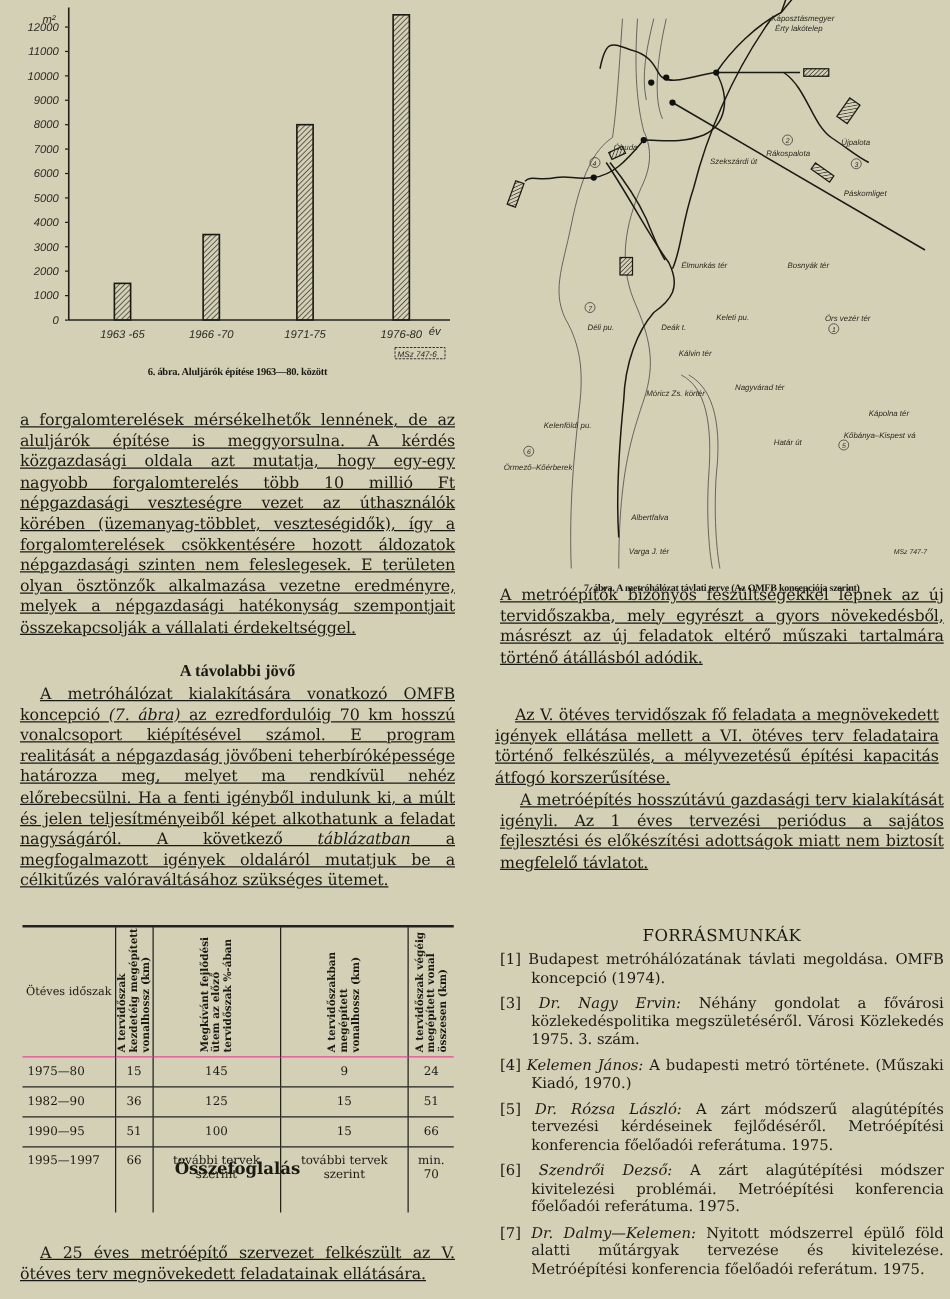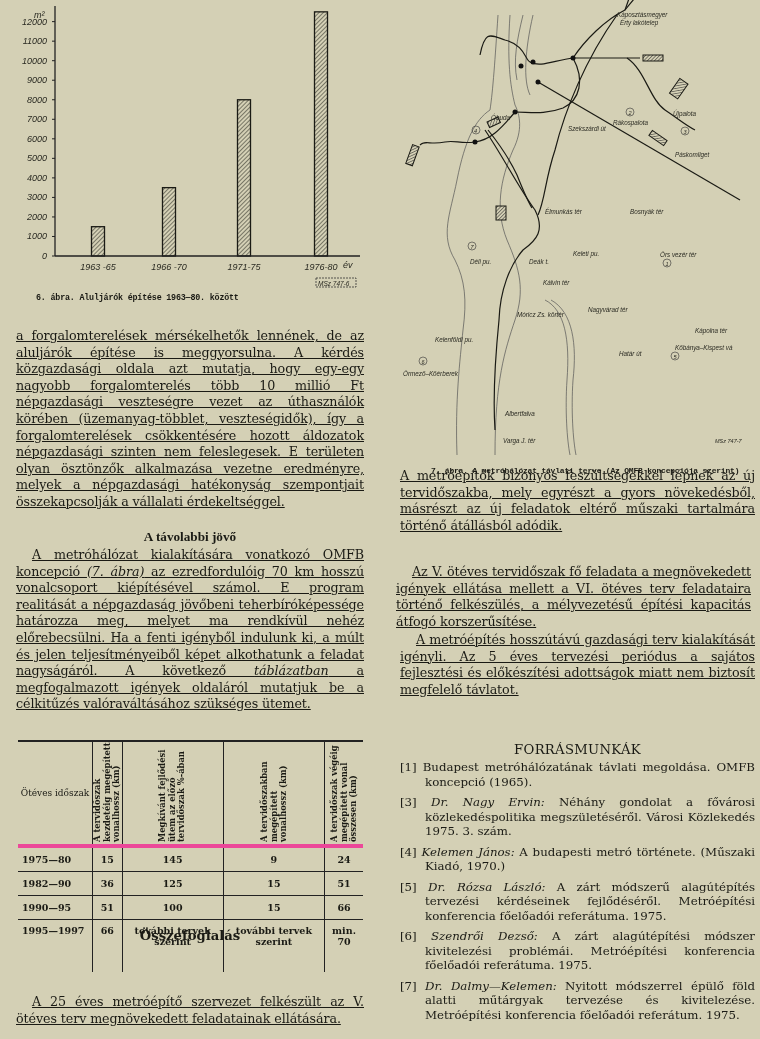--- a/index.html
+++ b/index.html
@@ -9,33 +9,33 @@
     font-family: "DejaVu Serif", "Liberation Serif", serif;
   }
   .abs { position: absolute; }
   
   .para {
     font-size: 12.7px; line-height: 16.6px; text-align: justify;
     margin: 0; letter-spacing: -0.1px; text-decoration: underline;
   }
   .indent { text-indent: 16px; }
   .heading { font-weight: bold; font-size: 13.2px; text-align: center; margin: 0; }
-  .caption { font-family: Liberation Mono, monospace; font-weight: bold; font-size: 8.4px; text-align: left; letter-spacing: -0.2px; margin-left: 36px; }
+  .caption { font-family: Liberation Serif, serif; font-weight: bold; font-size: 8.4px; text-align: center; letter-spacing: -0.2px; }
   i.ital { font-style: italic; }
   
   #chart1 { left: 0; top: 0; width: 380px; height: 295px; }
   #chart1 text { font-family: "Liberation Sans", sans-serif; font-style: italic; font-size: 9px; fill: #2a2a22; }
   
   #map { left: 395px; top: 0; width: 365px; height: 455px; }
   #map text { font-family: "Liberation Sans", sans-serif; font-style: italic; font-size: 6.3px; fill: #2a2a22; }
   
   #tbl { left: 18px; top: 740px; width: 345px; border-collapse: collapse; font-size: 9.5px; }
-  #tbl th, #tbl td { border-right: 1.5px solid #222; padding: 0; text-align: center; font-weight: bold; }
+  #tbl th, #tbl td { border-right: 1.5px solid #222; padding: 0; text-align: center; font-weight: normal; }
   #tbl th:last-child, #tbl td:last-child { border-right: none; }
-  #tbl thead tr { border-top: 2px solid #222; border-bottom: 4px solid #ec4899; }
+  #tbl thead tr { border-top: 2px solid #222; border-bottom: 1px solid #ec4899; }
   #tbl thead th { height: 100px; vertical-align: middle; font-weight: bold; }
   #tbl th .rot { display: inline-block; writing-mode: vertical-rl; transform: rotate(180deg); text-align: left; font-size: 8.4px; line-height: 9.5px; }
   #tbl th.first { font-weight: normal; font-size: 9px; line-height: 10px; width: 74px; }
   #tbl tbody td { height: 23px; border-bottom: 1.5px solid #222; }
   #tbl tbody tr:last-child td { border-bottom: none; height: 46px; vertical-align: top; padding-top: 6px; line-height: 10.5px; }
   #tbl tbody td.first { text-align: left; padding-left: 4px; }
   .refs .ref { font-size: 11.8px; line-height: 14.5px; padding-left: 25px; text-indent: -25px; margin: 0 0 6px 0; text-align: justify; }
 </style>
 </head>
 <body>
@@ -246,23 +246,23 @@
     <text x="270.5" y="265.5" style="font-size:5.5px">1</text>
     <text x="278.5" y="358.5" style="font-size:5.5px">5</text>
     <text x="26.5" y="363.5" style="font-size:5.5px">6</text>
   </g>
   <text x="320" y="443" style="font-size:5.5px">MSz 747-7</text>
 </svg>
 <div class="abs caption" style="left:395px; top:466px; width:365px; font-size:8px;">7. ábra. A metróhálózat távlati terve (Az OMFB koncepciója szerint)</div>
 
 <p class="abs para" style="left:400px; top:468px; width:355px;">A metróépítők bizonyos feszültségekkel lépnek az új tervidőszakba, mely egyrészt a gyors növekedésből, másrészt az új feladatok eltérő műszaki tartalmára történő átállásból adódik.</p>
 <p class="abs para indent" style="left:396px; top:564px; width:355px;">Az V. ötéves tervidőszak fő feladata a megnövekedett igények ellátása mellett a VI. ötéves terv feladataira történő felkészülés, a mélyvezetésű építési kapacitás átfogó korszerűsítése.</p>
-<p class="abs para indent" style="left:400px; top:632px; width:355px;">A metróépítés hosszútávú gazdasági terv kialakítását igényli. Az 5 éves tervezési periódus a sajátos fejlesztési és előkészítési adottságok miatt nem biztosít megfelelő távlatot.</p>
+<p class="abs para indent" style="left:400px; top:632px; width:355px;">A metróépítés hosszútávú gazdasági terv kialakítását igényli. Az 1 éves tervezési periódus a sajátos fejlesztési és előkészítési adottságok miatt nem biztosít megfelelő távlatot.</p>
 
 <p class="abs heading" style="left:400px; top:742px; width:355px; font-weight:normal; letter-spacing:0.3px;">FORRÁSMUNKÁK</p>
 <div id="refs" class="abs refs" style="left:400px; top:760px; width:355px;">
-    <p class="ref"><span>[1]</span> <span>Budapest metróhálózatának távlati megoldása. OMFB koncepció (1965).</span></p>
+    <p class="ref"><span>[1]</span> <span>Budapest metróhálózatának távlati megoldása. OMFB koncepció (1974).</span></p>
     <p class="ref"><span>[3]</span> <i>Dr. Nagy Ervin:</i><span> Néhány gondolat a fővárosi közlekedéspolitika megszületéséről. Városi Közlekedés 1975. 3. szám.</span></p>
     <p class="ref"><span>[4]</span> <i>Kelemen János:</i><span> A budapesti metró története. (Műszaki Kiadó, 1970.)</span></p>
     <p class="ref"><span>[5]</span> <i>Dr. Rózsa László:</i><span> A zárt módszerű alagútépítés tervezési kérdéseinek fejlődéséről. Metróépítési konferencia főelőadói referátuma. 1975.</span></p>
     <p class="ref"><span>[6]</span> <i>Szendrői Dezső:</i><span> A zárt alagútépítési módszer kivitelezési problémái. Metróépítési konferencia főelőadói referátuma. 1975.</span></p>
     <p class="ref"><span>[7]</span> <i>Dr. Dalmy—Kelemen:</i><span> Nyitott módszerrel épülő föld alatti műtárgyak tervezése és kivitelezése. Metróépítési konferencia főelőadói referátum. 1975.</span></p>
   </div>
 
 </body></html>

